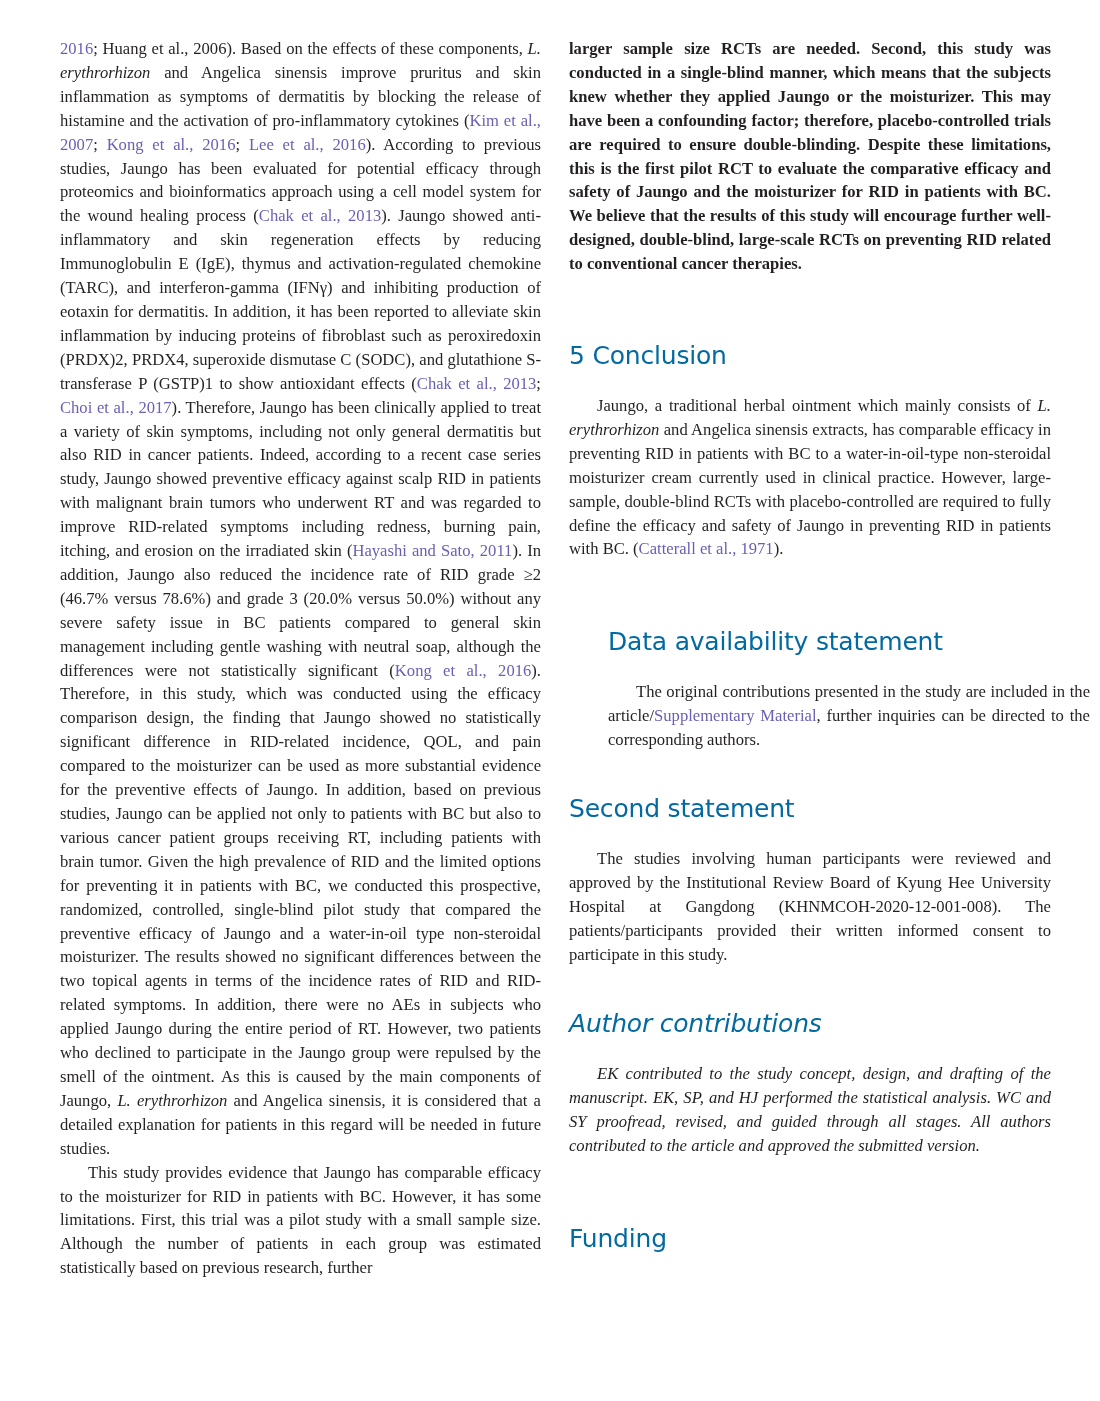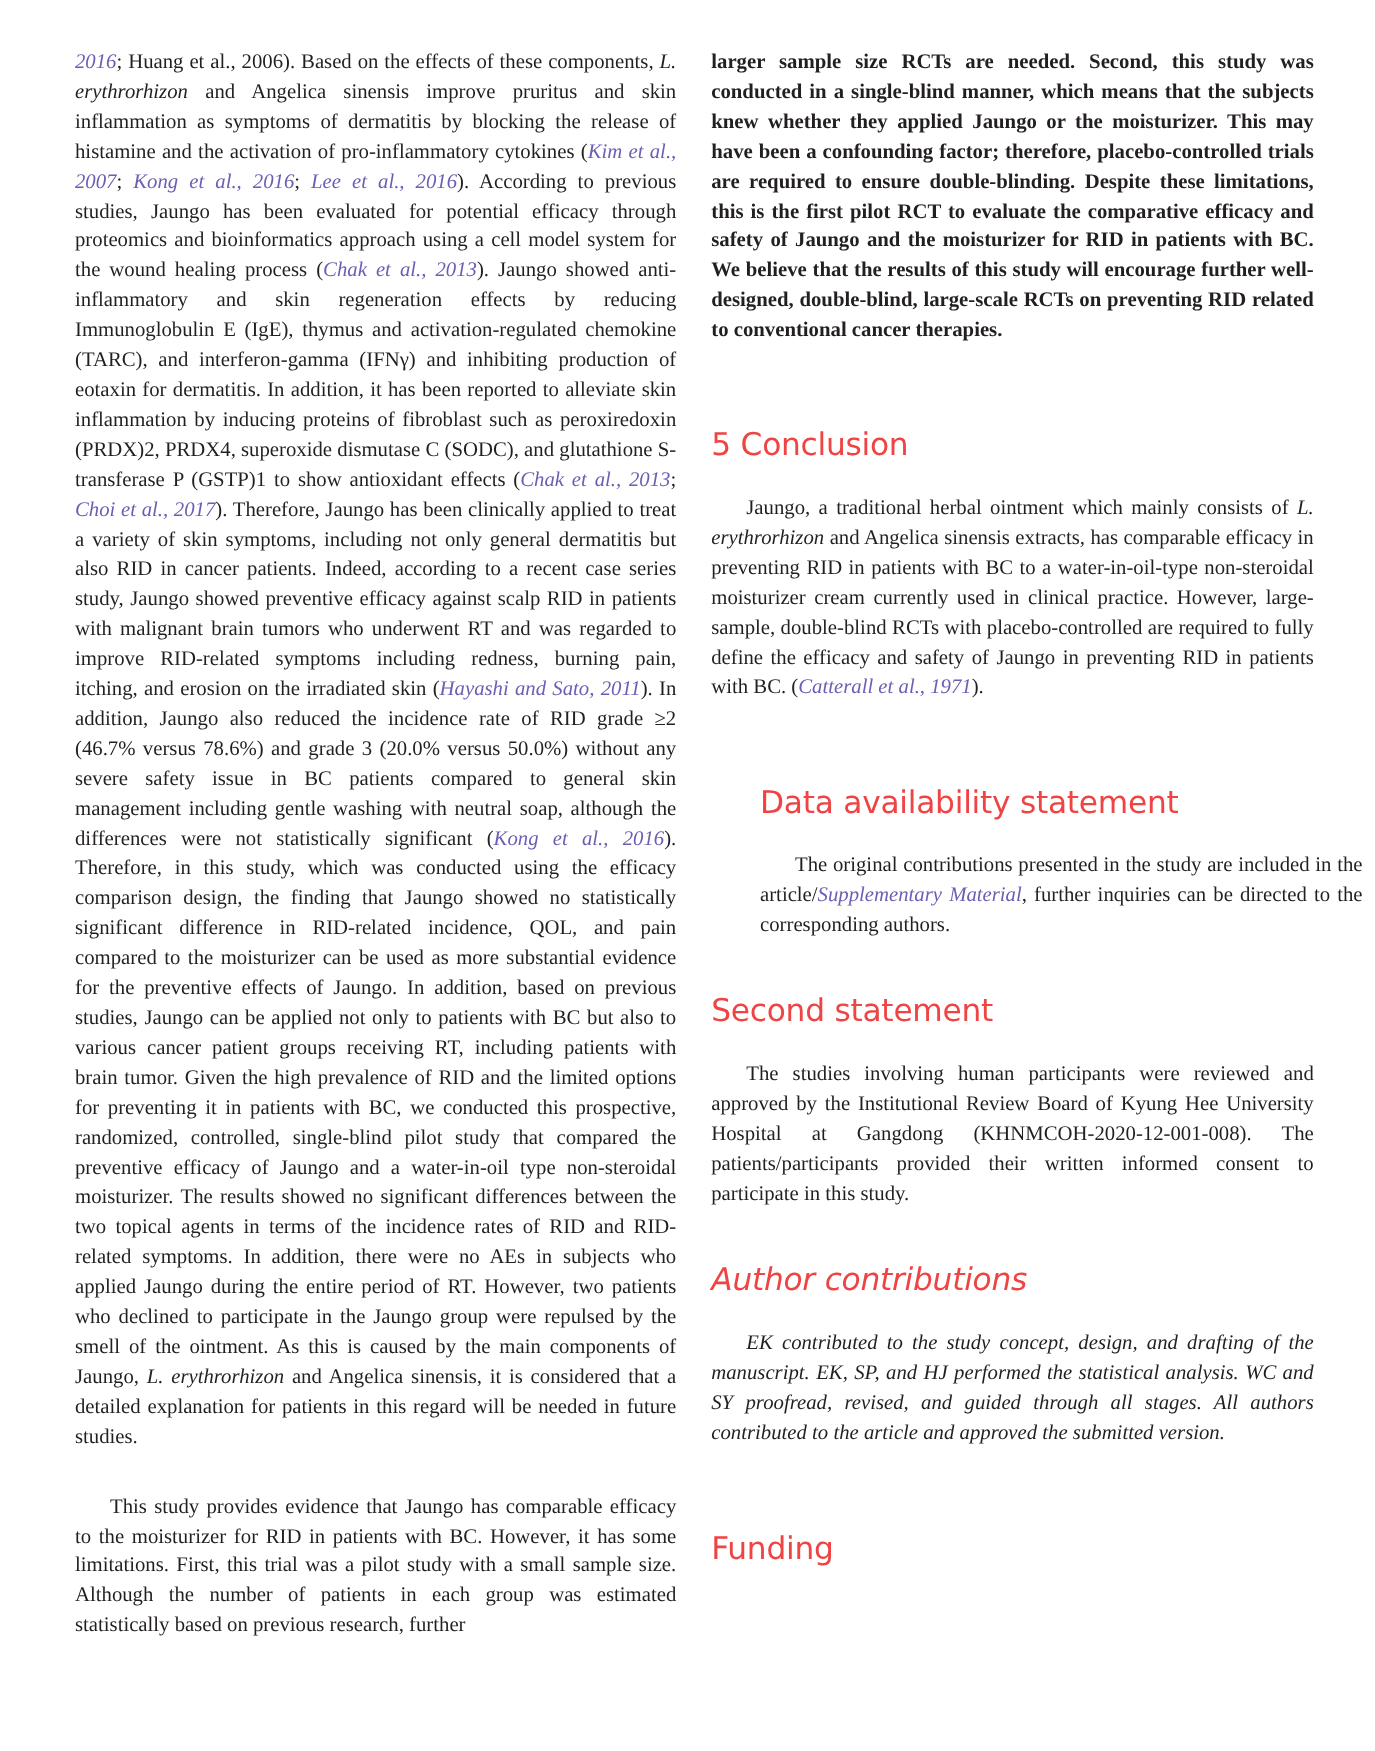--- a/index.html
+++ b/index.html
@@ -8,26 +8,26 @@
     font-family: "Liberation Serif", "DejaVu Serif", serif;
     color: #231f20;
   }
   .col { position: absolute; top: 37px; }
   .col-left { left: 60px; width: 481px; }
   .col-right { left: 569px; width: 482px; font-weight: bold; }
   p.body {
     margin: 0; font-size: 16.6px; line-height: 23.9px;
     text-align: justify; hyphens: none;
   }
-  p.indent { text-indent: 28px; margin-top: 32px; }
-  .ref { color: #6a5fb3; font-style: italic; }
+  p.indent { text-indent: 28px; }
+  .ref { color: #6a5fb3; }
   .sp { font-style: italic; }
   h2.sec {
     margin: 0; font-family: "DejaVu Sans", "Liberation Sans", sans-serif;
-    font-weight: normal; font-size: 25px; color: #ef4444; letter-spacing: -0.2px;
+    font-weight: normal; font-size: 25px; color: #0369a1; letter-spacing: -0.2px;
     line-height: 30px;
   }
   .sec-block { position: absolute; left: 569px; width: 482px; }
   .sec-block p.body { margin-top: 23px; }
 </style>
 </head>
 <body>
 
 <div class="col col-left">
   <p class="body"><a class="ref">2016</a><span>; Huang et al., 2006). Based on the effects of these components, </span><span class="sp">L. erythrorhizon</span><span> and Angelica sinensis improve pruritus and skin inflammation as symptoms of dermatitis by blocking the release of histamine and the activation of pro-inflammatory cytokines (</span><a class="ref">Kim et al., 2007</a><span>; </span><a class="ref">Kong et al., 2016</a><span>; </span><a class="ref">Lee et al., 2016</a><span>). According to previous studies, Jaungo has been evaluated for potential efficacy through proteomics and bioinformatics approach using a cell model system for the wound healing process (</span><a class="ref">Chak et al., 2013</a><span>). Jaungo showed anti-inflammatory and skin regeneration effects by reducing Immunoglobulin E (IgE), thymus and activation-regulated chemokine (TARC), and interferon-gamma (IFNγ) and inhibiting production of eotaxin for dermatitis. In addition, it has been reported to alleviate skin inflammation by inducing proteins of fibroblast such as peroxiredoxin (PRDX)2, PRDX4, superoxide dismutase C (SODC), and glutathione S-transferase P (GSTP)1 to show antioxidant effects (</span><a class="ref">Chak et al., 2013</a><span>; </span><a class="ref">Choi et al., 2017</a><span>). Therefore, Jaungo has been clinically applied to treat a variety of skin symptoms, including not only general dermatitis but also RID in cancer patients. Indeed, according to a recent case series study, Jaungo showed preventive efficacy against scalp RID in patients with malignant brain tumors who underwent RT and was regarded to improve RID-related symptoms including redness, burning pain, itching, and erosion on the irradiated skin (</span><a class="ref">Hayashi and Sato, 2011</a><span>). In addition, Jaungo also reduced the incidence rate of RID grade ≥2 (46.7% versus 78.6%) and grade 3 (20.0% versus 50.0%) without any severe safety issue in BC patients compared to general skin management including gentle washing with neutral soap, although the differences were not statistically significant (</span><a class="ref">Kong et al., 2016</a><span>). Therefore, in this study, which was conducted using the efficacy comparison design, the finding that Jaungo showed no statistically significant difference in RID-related incidence, QOL, and pain compared to the moisturizer can be used as more substantial evidence for the preventive effects of Jaungo. In addition, based on previous studies, Jaungo can be applied not only to patients with BC but also to various cancer patient groups receiving RT, including patients with brain tumor. Given the high prevalence of RID and the limited options for preventing it in patients with BC, we conducted this prospective, randomized, controlled, single-blind pilot study that compared the preventive efficacy of Jaungo and a water-in-oil type non-steroidal moisturizer. The results showed no significant differences between the two topical agents in terms of the incidence rates of RID and RID-related symptoms. In addition, there were no AEs in subjects who applied Jaungo during the entire period of RT. However, two patients who declined to participate in the Jaungo group were repulsed by the smell of the ointment. As this is caused by the main components of Jaungo, </span><span class="sp">L. erythrorhizon</span><span> and Angelica sinensis, it is considered that a detailed explanation for patients in this regard will be needed in future studies.</span></p>

